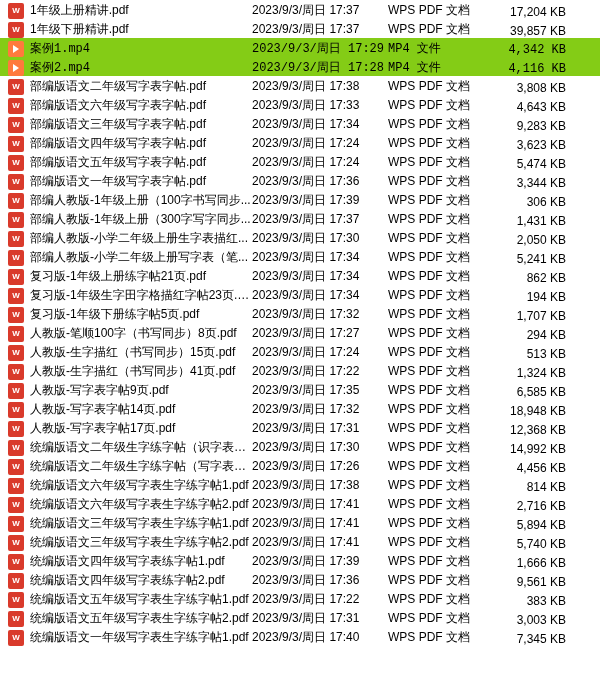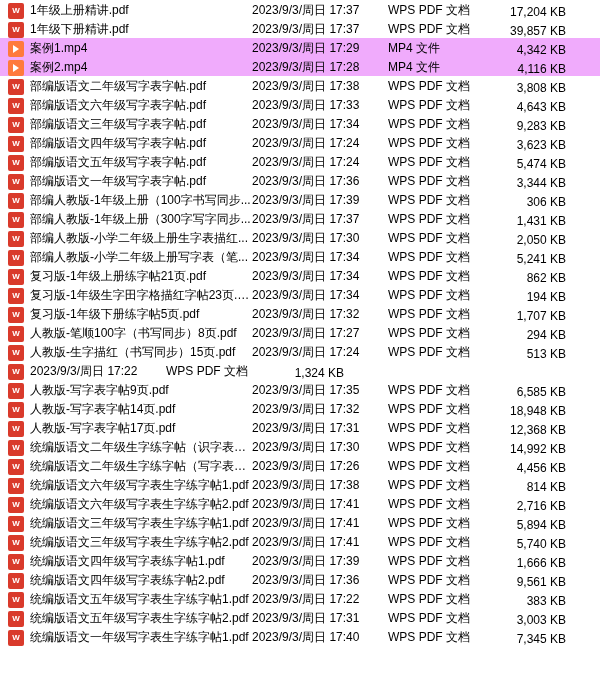--- a/index.html
+++ b/index.html
@@ -12,21 +12,21 @@
   }
   .file-list { width: 100%; }
   .row {
     display: flex;
     align-items: flex-end;
     height: 19px;
     padding-left: 8px;
     white-space: nowrap;
     cursor: default;
   }
-  .row.selected { background: #f0abfc; }
+  .row.selected { background: #84cc16; font-family: Liberation Mono, monospace; }
   .icon {
     width: 16px; height: 16px;
     margin-right: 6px;
     flex-shrink: 0;
     border-radius: 2px;
     display: inline-flex;
     align-items: center;
     justify-content: center;
     font-size: 8px;
     font-weight: bold;
@@ -186,20 +186,21 @@
     </div>
     <div class="row">
       <span class="icon icon-pdf"></span>
       <span class="name">人教版-生字描红（书写同步）15页.pdf</span>
       <span class="date">2023/9/3/周日 17:24</span>
       <span class="type">WPS PDF 文档</span>
       <span class="size">513 KB</span>
     </div>
     <div class="row">
       <span class="icon icon-pdf"></span>
+      <span class="name">人教版-生字描红（书写同步）41页.pdf</span>
       <span class="date">2023/9/3/周日 17:22</span>
       <span class="type">WPS PDF 文档</span>
       <span class="size">1,324 KB</span>
     </div>
     <div class="row">
       <span class="icon icon-pdf"></span>
       <span class="name">人教版-写字表字帖9页.pdf</span>
       <span class="date">2023/9/3/周日 17:35</span>
       <span class="type">WPS PDF 文档</span>
       <span class="size">6,585 KB</span>

